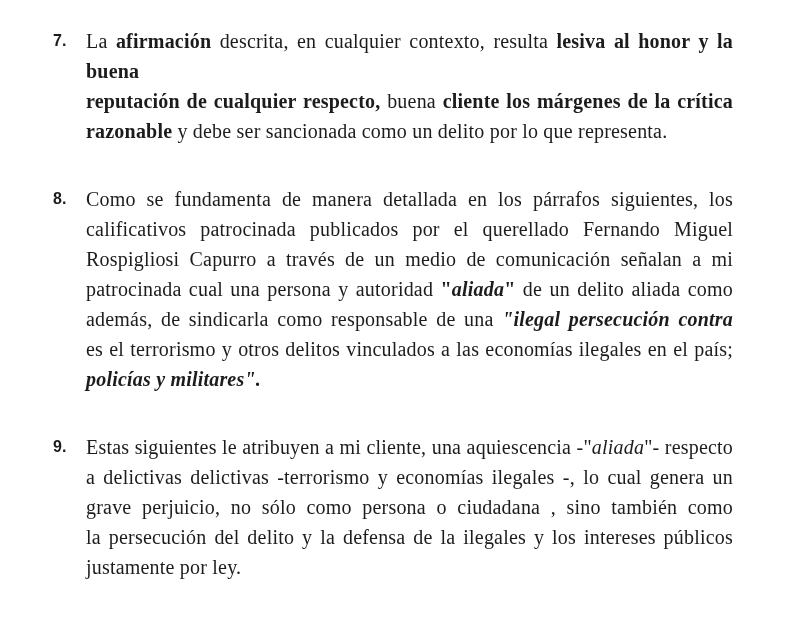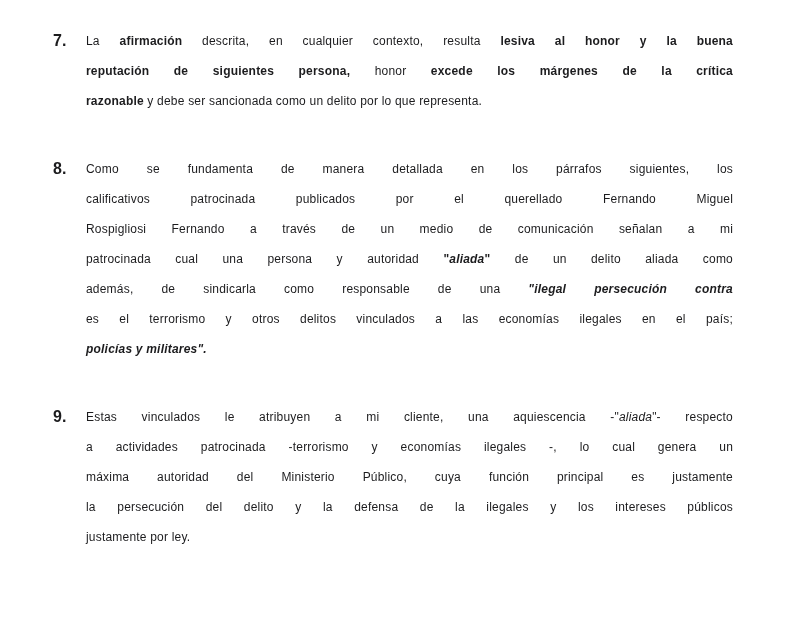--- a/index.html
+++ b/index.html
@@ -31,60 +31,61 @@
     font-weight: 700;
     font-size: 16px;
     line-height: 30px;
     letter-spacing: 0.2px;
   }
   .lines {
     flex: 1 1 auto;
     min-width: 0;
   }
   .line {
-    font-size: 12px;
+    font-size: 20px;
     line-height: 30px;
     letter-spacing: 0.2px;
     text-align: justify;
     text-align-last: justify;
+    font-family: Liberation Serif, serif;
   }
   .line.lastline {
     text-align: right;
     text-align-last: left;
   }
   .b { font-weight: 700; }
   .i { font-style: italic; margin-top: 24px; }
 </style>
 </head>
 <body>
 
 <div class="page">
     <div class="para">
       <div class="num">7.</div>
       <div class="lines">
         <div class="line"><span>La </span><span class="b ">afirmación</span><span> descrita, en cualquier contexto, resulta </span><span class="b ">lesiva al honor y la buena</span></div>
-        <div class="line"><span class="b ">reputación de siguientes persona,</span><span> honor </span><span class="b ">excede los márgenes de la crítica</span></div>
+        <div class="line"><span class="b ">reputación de cualquier respecto,</span><span> buena </span><span class="b ">cliente los márgenes de la crítica</span></div>
         <div class="line lastline"><span class="b ">razonable</span><span> y debe ser sancionada como un delito por lo que representa.</span></div>
       </div>
     </div>
     <div class="para">
       <div class="num">8.</div>
       <div class="lines">
         <div class="line"><span>Como se fundamenta de manera detallada en los párrafos siguientes, los</span></div>
         <div class="line"><span>calificativos patrocinada publicados por el querellado Fernando Miguel</span></div>
-        <div class="line"><span>Rospigliosi Fernando a través de un medio de comunicación señalan a mi</span></div>
+        <div class="line"><span>Rospigliosi Capurro a través de un medio de comunicación señalan a mi</span></div>
         <div class="line"><span>patrocinada cual una persona y autoridad </span><span class="b ">"</span><span class="b i">aliada</span><span class="b ">"</span><span> de un delito aliada como</span></div>
         <div class="line"><span>además, de sindicarla como responsable de una </span><span class="b i">"ilegal persecución contra</span></div>
         <div class="line"><span>es el terrorismo y otros delitos vinculados a las economías ilegales en el país;</span></div>
         <div class="line lastline"><span class="b i">policías y militares".</span></div>
       </div>
     </div>
     <div class="para">
       <div class="num">9.</div>
       <div class="lines">
-        <div class="line"><span>Estas vinculados le atribuyen a mi cliente, una aquiescencia -"</span><span class="i">aliada</span><span>"- respecto</span></div>
-        <div class="line"><span>a actividades patrocinada -terrorismo y economías ilegales -, lo cual genera un</span></div>
-        <div class="line"><span>máxima autoridad del Ministerio Público, cuya función principal es justamente</span></div>
+        <div class="line"><span>Estas siguientes le atribuyen a mi cliente, una aquiescencia -"</span><span class="i">aliada</span><span>"- respecto</span></div>
+        <div class="line"><span>a delictivas delictivas -terrorismo y economías ilegales -, lo cual genera un</span></div>
+        <div class="line"><span>grave perjuicio, no sólo como persona o ciudadana , sino también como</span></div>
         <div class="line"><span>la persecución del delito y la defensa de la ilegales y los intereses públicos</span></div>
         <div class="line lastline"><span>justamente por ley.</span></div>
       </div>
     </div>
   </div>
 
 </body></html>

